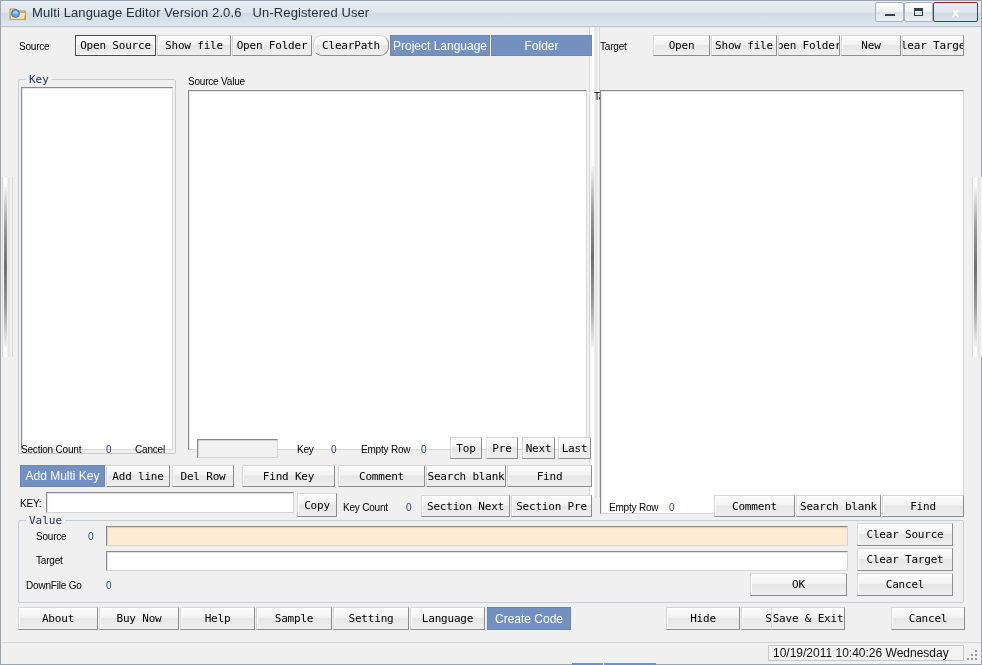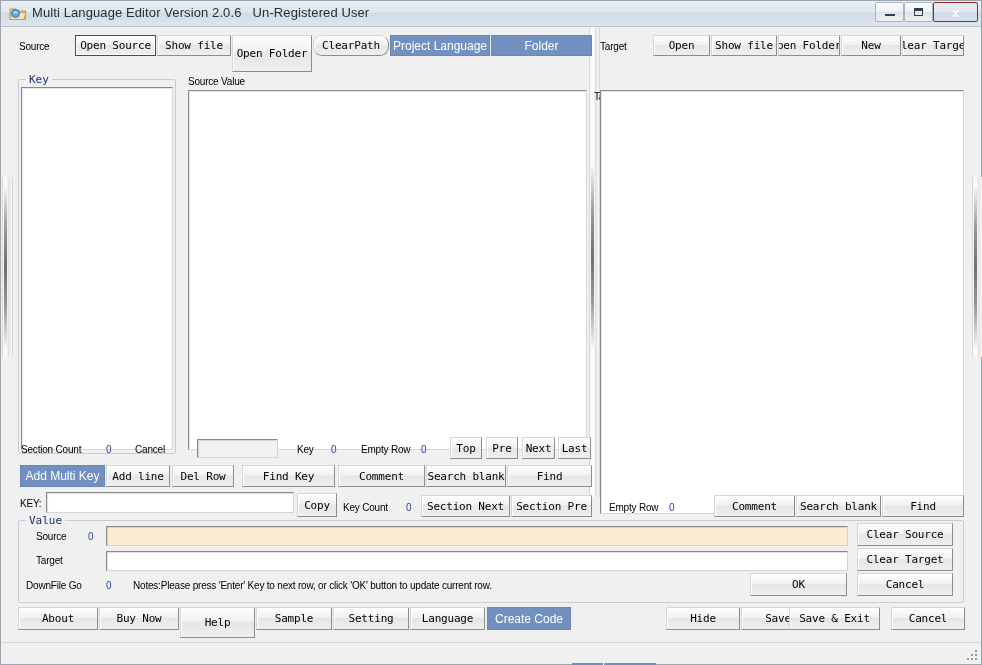--- a/index.html
+++ b/index.html
@@ -218,21 +218,21 @@
       <div class="splitter-grip" style="top:140px; height:180px;"></div>
     </div>
     <div class="splitter-v" style="left:970px; top:150px; width:9px; height:180px;">
       <div class="splitter-grip" style="top:10px; height:160px;"></div>
     </div>
 
     <div class="lbl" style="left:17px; top:14px;">Source</div>
 
     <div class="btn focus" style="left:73px; top:8px; width:81px; height:21px;">Open Source</div>
     <div class="btn" style="left:155px; top:8px; width:74px; height:21px;">Show file</div>
-    <div class="btn" style="left:230px; top:8px; width:80px; height:37px;">Open Folder</div>
+    <div class="btn" style="left:230px; top:8px; width:80px; height:21px;">Open Folder</div>
     <div class="btn" style="left:311px; top:8px; width:76px; height:21px;border-radius:9px;">ClearPath</div>
     <div class="btn blue" style="left:388px; top:8px; width:100px; height:21px;">Project Language</div>
     <div class="btn blue" style="left:489px; top:8px; width:101px; height:21px;">Folder</div>
 
     <div class="lbl" style="left:598px; top:14px;">Target</div>
 
     <div class="btn" style="left:651px; top:8px; width:57px; height:21px;">Open</div>
     <div class="btn" style="left:709px; top:8px; width:66px; height:21px;">Show file</div>
     <div class="btn" style="left:776px; top:8px; width:62px; height:21px;">pen Folder</div>
     <div class="btn" style="left:839px; top:8px; width:60px; height:21px;">New</div>
@@ -297,43 +297,43 @@
 
     <div class="lbl" style="left:34px; top:504px;">Source</div>
     <div class="lbl num" style="left:86px; top:504px;">0</div>
     <div class="tbox cream" style="left:104px; top:499px; width:742px; height:20px;"></div>
 
     <div class="lbl" style="left:34px; top:528px;">Target</div>
     <div class="tbox" style="left:104px; top:524px; width:742px; height:20px;"></div>
 
     <div class="lbl" style="left:24px; top:553px;">DownFile Go</div>
     <div class="lbl num" style="left:104px; top:553px;">0</div>
-    <div class="lbl" style="left:131px; top:553px;">Notes:Please press 'Enter' Key to next row, or click 'OK' button to update current row.</div>
 
     <div class="btn" style="left:855px; top:496px; width:96px; height:23px;">Clear Source</div>
     <div class="btn" style="left:855px; top:521px; width:96px; height:23px;">Clear Target</div>
     <div class="btn" style="left:748px; top:546px; width:97px; height:23px;">OK</div>
     <div class="btn" style="left:855px; top:546px; width:96px; height:23px;">Cancel</div>
 
     <div class="btn" style="left:16px; top:580px; width:80px; height:23px;">About</div>
     <div class="btn" style="left:97px; top:580px; width:80px; height:23px;">Buy Now</div>
-    <div class="btn" style="left:178px; top:580px; width:75px; height:31px;">Help</div>
+    <div class="btn" style="left:178px; top:580px; width:75px; height:23px;">Help</div>
     <div class="btn" style="left:254px; top:580px; width:76px; height:23px;">Sample</div>
     <div class="btn" style="left:331px; top:580px; width:76px; height:23px;">Setting</div>
     <div class="btn" style="left:408px; top:580px; width:75px; height:23px;">Language</div>
     <div class="btn blue" style="left:485px; top:580px; width:84px; height:23px;">Create Code</div>
     <div class="btn blue" style="left:570px; top:580px; width:84px; height:23px;margin-top:40px;">Sample Code</div>
     <div class="btn" style="left:664px; top:580px; width:74px; height:23px;">Hide</div>
     <div class="btn" style="left:739px; top:580px; width:74px; height:23px;">Save</div>
-    <div class="btn" style="left:787px; top:580px; width:91px; height:23px;">Save &amp; Exit</div>
+    <div class="btn" style="left:769px; top:580px; width:74px; height:23px;">Save &amp; Exit</div>
     <div class="btn" style="left:889px; top:580px; width:74px; height:23px;">Cancel</div>
 
   </div>
 
   <div id="statusbar">
+    <div class="sbcell" style="left:766px; width:196px;">10/19/2011  10:40:26 Wednesday</div>
     <svg id="sb-grip" viewBox="0 0 14 14">
       <g fill="#9a9a9a">
         <rect x="10" y="2" width="2" height="2"></rect>
           <rect x="6" y="6" width="2" height="2"></rect>
         <rect x="10" y="6" width="2" height="2"></rect>
           <rect x="2" y="10" width="2" height="2"></rect>
         <rect x="6" y="10" width="2" height="2"></rect>
           <rect x="10" y="10" width="2" height="2"></rect>
       </g>
     </svg>

